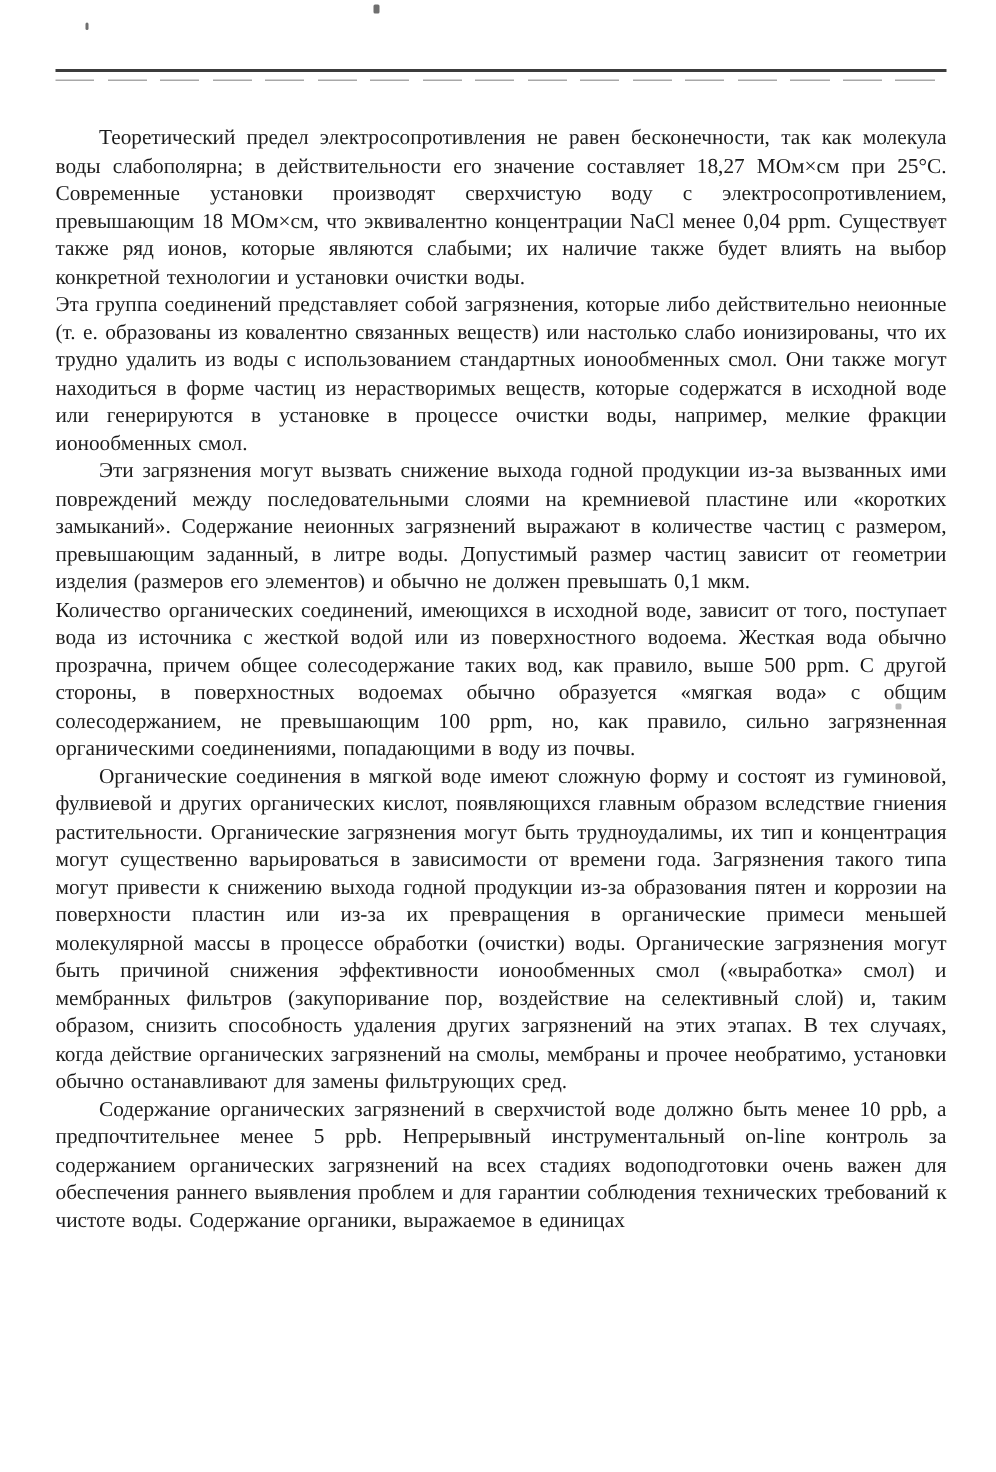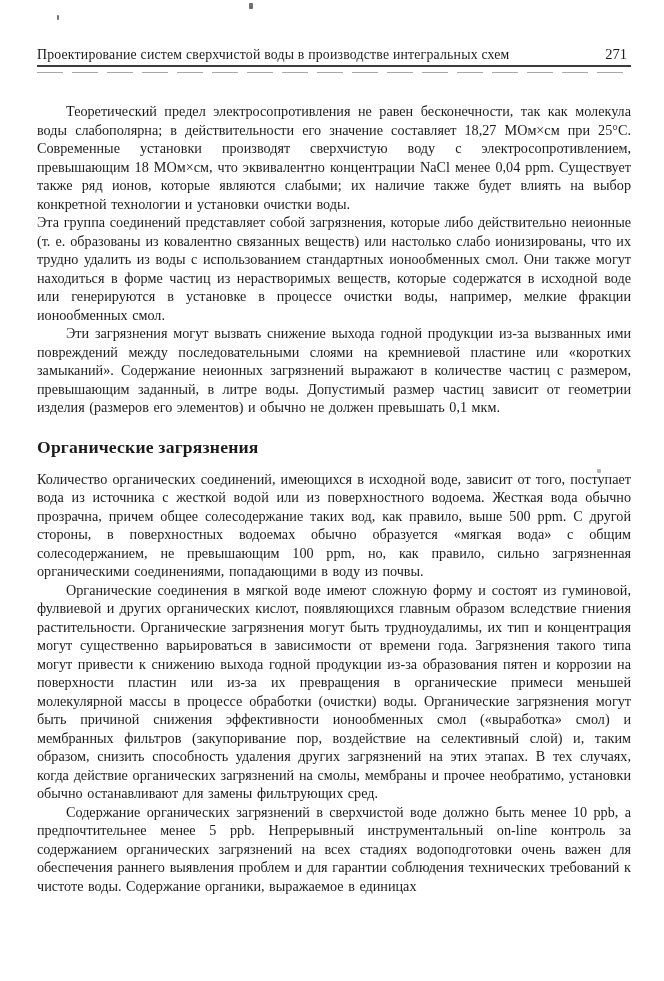--- a/index.html
+++ b/index.html
@@ -64,35 +64,30 @@
     border-radius: 1px;
   }
   .speck.light { background: #b5b5b5; }
 </style>
 </head>
 <body>
 
 <div class="page">
   <div class="content">
 
-    <div class="running-header">
-      <span class="running-title">Проектирование систем сверхчистой воды в производстве интегральных схем</span>
-      <span class="page-number">271</span>
-    </div>
     <div class="rule-main"></div>
     <div class="rule-faint"></div>
 
     <p class="body-par indent first-par">Теоретический предел электросопротивления не равен бесконечности, так как молекула воды слабополярна; в действительности его значение составляет 18,27 МОм×см при 25°С. Современные установки производят сверхчистую воду с электросопротивлением, превышающим 18 МОм×см, что эквивалентно концентрации NaCl менее 0,04 ppm. Существует также ряд ионов, которые являются слабыми; их наличие также будет влиять на выбор конкретной технологии и установки очистки воды.</p>
 
 
     <p class="body-par">Эта группа соединений представляет собой загрязнения, которые либо действительно неионные (т. е. образованы из ковалентно связанных веществ) или настолько слабо ионизированы, что их трудно удалить из воды с использованием стандартных ионообменных смол. Они также могут находиться в форме частиц из нерастворимых веществ, которые содержатся в исходной воде или генерируются в установке в процессе очистки воды, например, мелкие фракции ионообменных смол.</p>
 
     <p class="body-par indent">Эти загрязнения могут вызвать снижение выхода годной продукции из-за вызванных ими повреждений между последовательными слоями на кремниевой пластине или «коротких замыканий». Содержание неионных загрязнений выражают в количестве частиц с размером, превышающим заданный, в литре воды. Допустимый размер частиц зависит от геометрии изделия (размеров его элементов) и обычно не должен превышать 0,1 мкм.</p>
 
-    <h2 class="section-heading">Органические загрязнения</h2>
 
     <p class="body-par">Количество органических соединений, имеющихся в исходной воде, зависит от того, поступает вода из источника с жесткой водой или из поверхностного водоема. Жесткая вода обычно прозрачна, причем общее солесодержание таких вод, как правило, выше 500 ppm. С другой стороны, в поверхностных водоемах обычно образуется «мягкая вода» с общим солесодержанием, не превышающим 100 ppm, но, как правило, сильно загрязненная органическими соединениями, попадающими в воду из почвы.</p>
 
     <p class="body-par indent">Органические соединения в мягкой воде имеют сложную форму и состоят из гуминовой, фулвиевой и других органических кислот, появляющихся главным образом вследствие гниения растительности. Органические загрязнения могут быть трудноудалимы, их тип и концентрация могут существенно варьироваться в зависимости от времени года. Загрязнения такого типа могут привести к снижению выхода годной продукции из-за образования пятен и коррозии на поверхности пластин или из-за их превращения в органические примеси меньшей молекулярной массы в процессе обработки (очистки) воды. Органические загрязнения могут быть причиной снижения эффективности ионообменных смол («выработка» смол) и мембранных фильтров (закупоривание пор, воздействие на селективный слой) и, таким образом, снизить способность удаления других загрязнений на этих этапах. В тех случаях, когда действие органических загрязнений на смолы, мембраны и прочее необратимо, установки обычно останавливают для замены фильтрующих сред.</p>
 
     <p class="body-par indent">Содержание органических загрязнений в сверхчистой воде должно быть менее 10 ppb, а предпочтительнее менее 5 ppb. Непрерывный инструментальный on-line контроль за содержанием органических загрязнений на всех стадиях водоподготовки очень важен для обеспечения раннего выявления проблем и для гарантии соблюдения технических требований к чистоте воды. Содержание органики, выражаемое в единицах</p>
 
   </div>
 
   <div class="speck" style="left:249px; top:3px; width:4px; height:6px;"></div>

